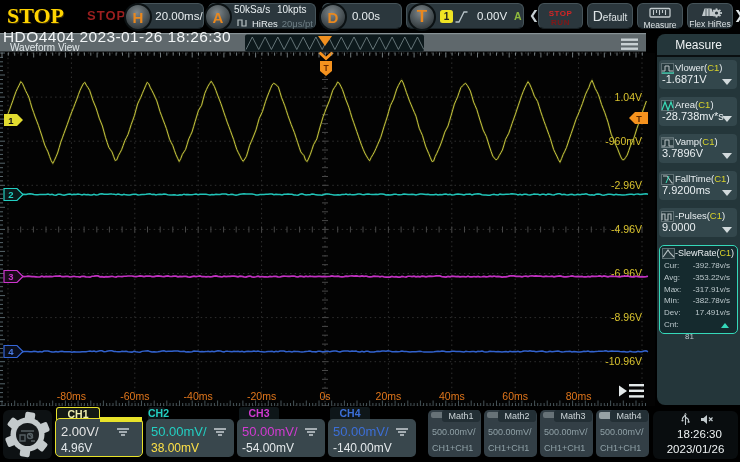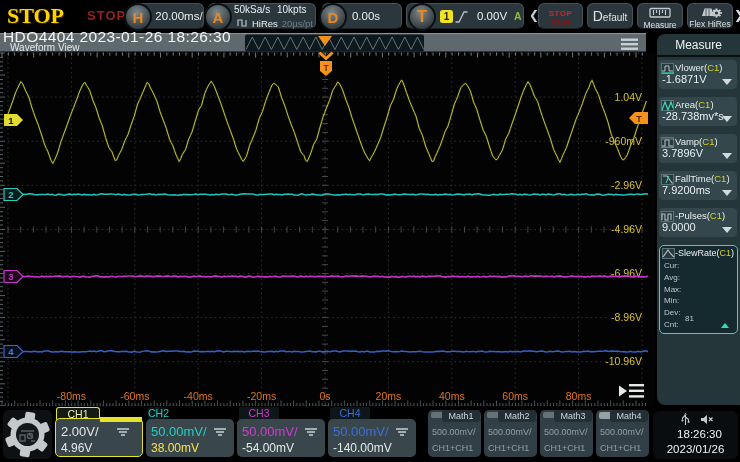--- a/index.html
+++ b/index.html
@@ -5,21 +5,21 @@
 .abs{position:absolute}
 .knob{position:absolute;border-radius:50%;background:radial-gradient(circle at 45% 32%,#80888c 0%,#555e62 40%,#23292c 95%);border:2px solid #0b1113;display:flex;align-items:center;justify-content:center;color:#e8881f;font-weight:bold}
 .panel{position:absolute;top:3px;height:26px;background:#2b373d;border-radius:6px;border:1px solid #46545a;border-bottom-color:#1a2226}
 .tbtn{position:absolute;top:3px;height:26px;background:#2b373d;border-radius:6px;border:1px solid #46545a;border-bottom-color:#1a2226;text-align:center;color:#dde3e5}
 .ritem{position:absolute;left:659px;width:78px;height:29px;background:#33474c;border-radius:4px}
 .rlab{position:absolute;left:16px;top:2px;font-size:9.5px;color:#e8eef0;white-space:nowrap}
 .rval{position:absolute;left:3px;top:13px;font-size:11px;color:#e8eef0}
 .c1{color:#d8d22a}
 .dtri{position:absolute;right:5px;top:19px;width:0;height:0;border-left:5.5px solid transparent;border-right:5.5px solid transparent;border-top:6.5px solid #d2dadc}
 .chbox{position:absolute;top:419px;height:38px;background:#39474d;border-radius:5px}
-.chtab{position:absolute;top:407px;height:13px;background:#0e1619;border-radius:3px 3px 0 0;font-size:10.5px;font-weight:normal;text-align:center;line-height:13px}
+.chtab{position:absolute;top:407px;height:13px;background:#0e1619;border-radius:3px 3px 0 0;font-size:10.5px;font-weight:bold;text-align:center;line-height:13px}
 .mbox{position:absolute;top:410px;width:53px;height:47px;background:#333f46;border-radius:5px}
 .mtab{position:absolute;top:0;right:1px;width:38px;height:12px;background:#232f35;border-radius:3px;color:#ccd4d7;font-size:9px;text-align:center;line-height:12px}
 .mtxt{position:absolute;left:4px;color:#8fa0a6;font-size:9px;white-space:nowrap}
 .hl{position:absolute;left:3px;top:2px;width:20px;height:6px;background:rgba(200,210,213,0.35);border-radius:2px}
 </style></head><body>
 <svg width="655" height="462" style="position:absolute;left:0;top:0" font-family="Liberation Sans, sans-serif">
 <rect x="0" y="53" width="655" height="353" fill="#030303"></rect>
 <line x1="8.0" y1="53" x2="8.0" y2="406" stroke="#303030" stroke-width="1" stroke-dasharray="1.5,3.2"></line>
     <line x1="71.4" y1="53" x2="71.4" y2="406" stroke="#303030" stroke-width="1" stroke-dasharray="1.5,3.2"></line>
     <line x1="134.8" y1="53" x2="134.8" y2="406" stroke="#303030" stroke-width="1" stroke-dasharray="1.5,3.2"></line>
@@ -681,21 +681,22 @@
     <div class="rval">9.0000</div>
     <div class="dtri"></div>
   </div>
 <div class="abs" style="left:659px;top:245px;width:79px;height:89px;background:#152a2e;border:1px solid #35d8b9;border-radius:5px">
 <svg class="abs" style="left:2px;top:2px" width="13" height="11">
       <rect x="0.5" y="0.5" width="12" height="10" fill="#26393d" stroke="#5f7074" stroke-width="1"></rect>
       <path d="M1,9 l5,-7 l2,3 l4,4" stroke="#b8c2c4" fill="none" stroke-width="1.1"></path>
     </svg>
 <div class="abs" style="left:15px;top:2px;font-size:9px;color:#e8eef0;white-space:nowrap">-SlewRate(<span class="c1">C1</span>)</div>
 <div class="abs" style="left:4px;top:14px;font-size:8px;color:#bcc8cc;line-height:11.8px">Cur:<br>Avg:<br>Max:<br>Min:<br>Dev:<br>Cnt:</div>
-<div class="abs" style="left:25px;top:68px;font-size:8px;color:#bcc8cc">81</div>
+<div class="abs" style="left:0;top:14px;width:70px;text-align:right;font-size:8px;color:#bcc8cc;line-height:11.8px">-392.78v/s<br>-353.22v/s<br>-317.91v/s<br>-382.78v/s<br>17.491v/s<br></div>
+<div class="abs" style="left:25px;top:86px;font-size:8px;color:#bcc8cc">81</div>
 <div class="abs" style="right:8px;top:77px;width:0;height:0;border-left:4.5px solid transparent;border-right:4.5px solid transparent;border-bottom:5.5px solid #35d8b9"></div>
 </div>
 <div class="abs" style="left:0;top:406px;width:740px;height:56px;background:#000"></div>
 <div class="abs" style="left:3px;top:410px;width:49px;height:49px;background:#0d1113;border-radius:6px"></div>
 <svg class="abs" style="left:4px;top:411px" width="47" height="47" viewBox="0 0 47 47">
 <g fill="#c4cacc">
 <circle cx="23.5" cy="23.5" r="17"></circle>
 <g transform="rotate(8 23.5 23.5)">
 <rect x="18.5" y="1" width="10" height="8" rx="2"></rect>
         <rect x="18.5" y="38" width="10" height="8" rx="2"></rect>

